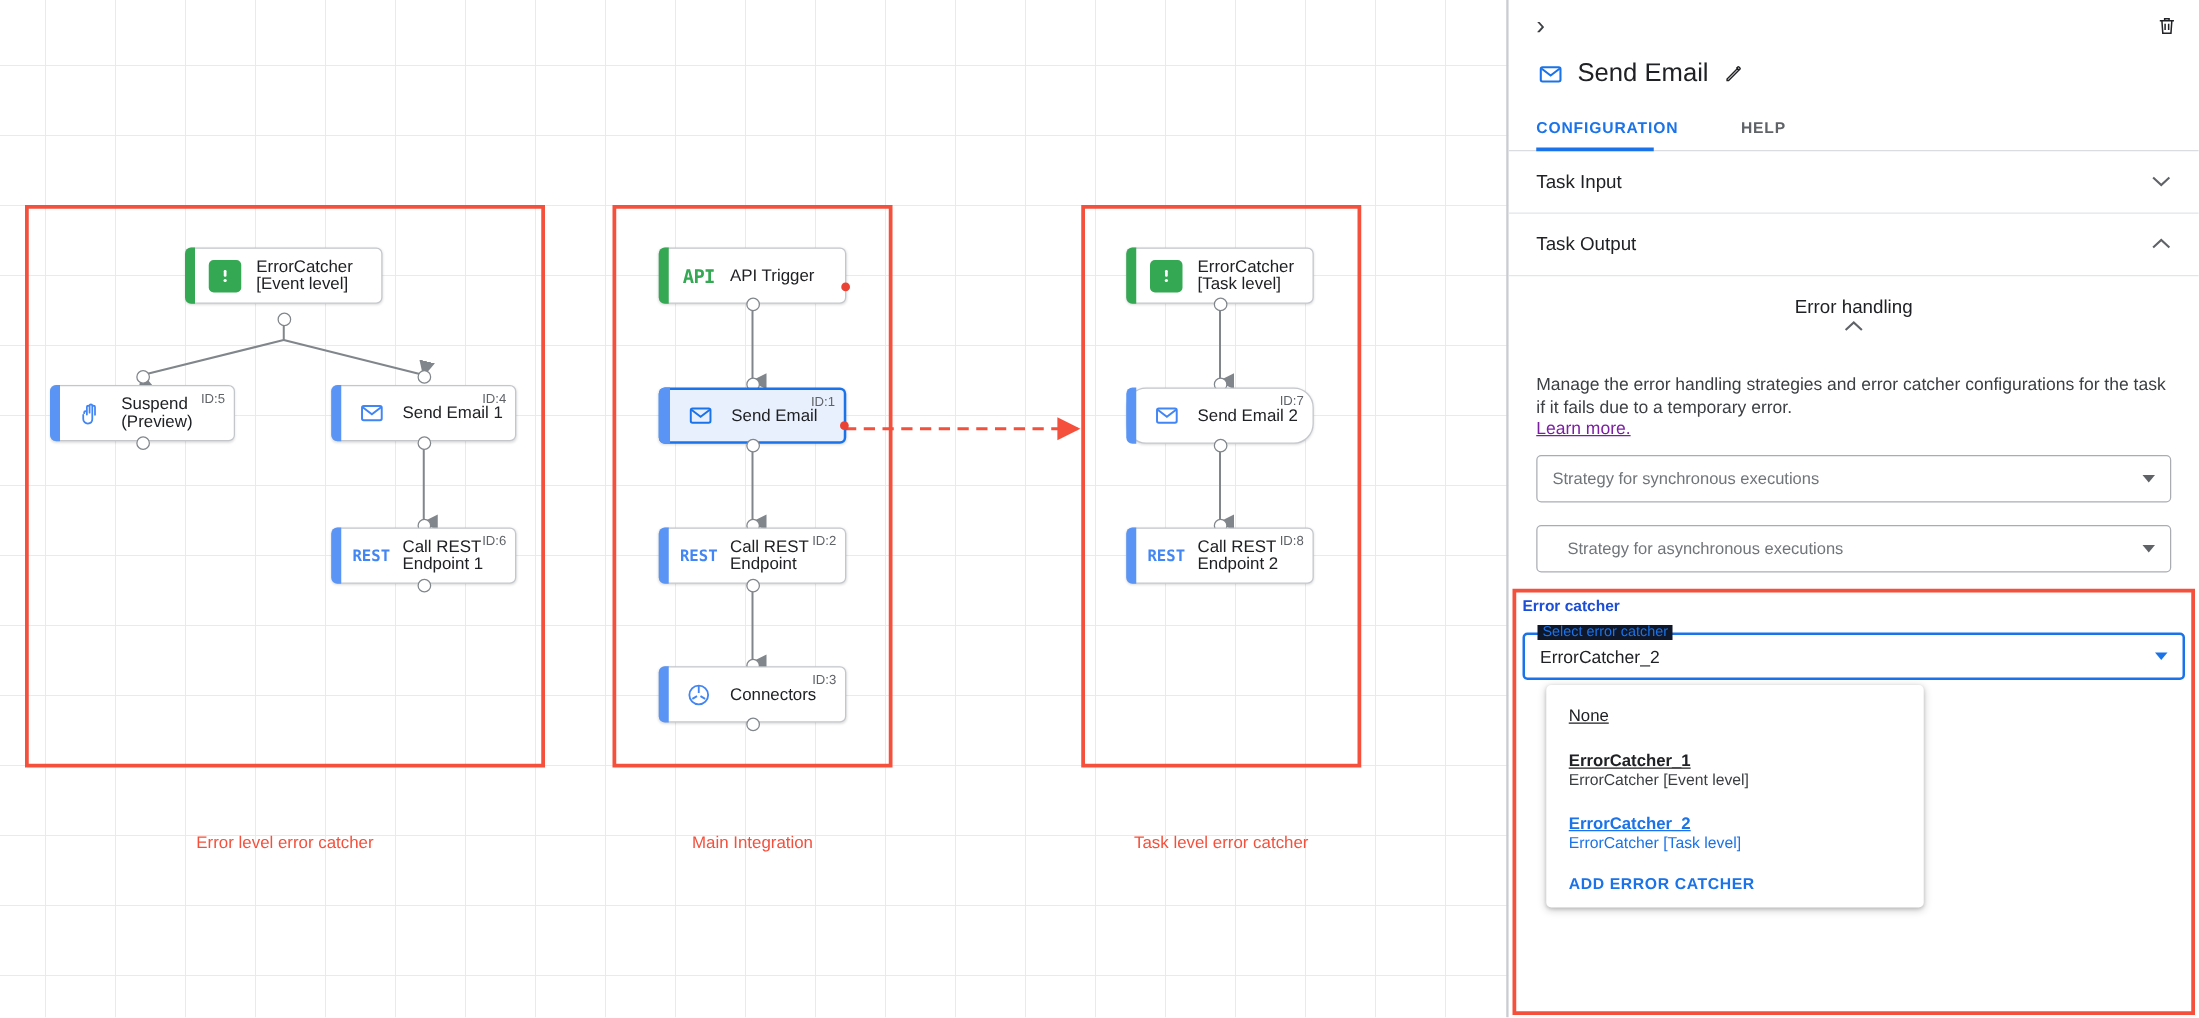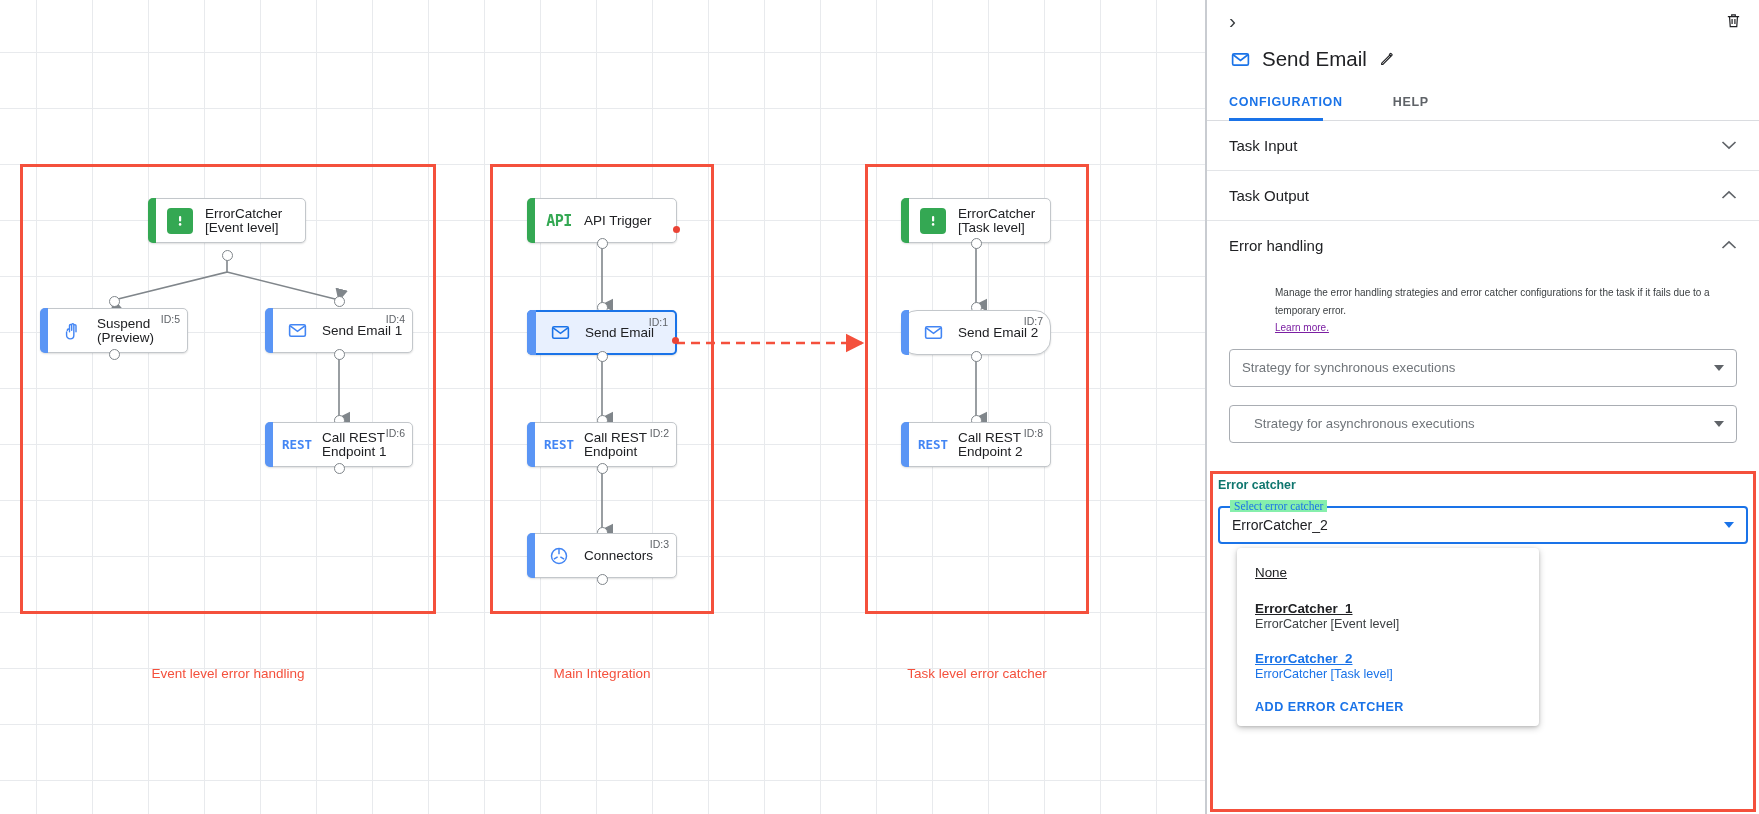--- a/index.html
+++ b/index.html
@@ -149,21 +149,21 @@
   .section-row {
     display:flex; align-items:center; justify-content:space-between;
     padding: 16px 22px; border-bottom: 1px solid #e3e5e8;
     cursor: pointer;
   }
   .section-row .s-title { font-size: 15px; color: #202124; font-weight: 500; }
   .chev { color:#5f6368; font-size:13px; }
 
   .err-body { padding: 0 22px 0 22px; }
   .err-desc {
-    font-size: 10px; color: #3c4043; line-height: 17.5px; margin-top: 14px; margin-left: 46px;
+    font-size: 14px; color: #3c4043; line-height: 17.5px; margin-top: 14px;
   }
   .learn { color:#7b1fa2; text-decoration: underline; cursor:pointer; }
   .field-label { font-size: 12.4px; color:#202124; font-weight:bold; margin-top: 20px; }
 
   .select-box {
     margin-top: 12px; height: 38px;
     border: 1px solid #a9adb3; border-radius: 4px;
     display:flex; align-items:center; padding: 0 12px;
     font-size: 13.2px; color:#70757a; cursor: pointer; position:relative;
     background:#fff;
@@ -175,31 +175,31 @@
   }
 
   
   #errorcatcher-block {
     position: absolute; left: 1210px; top: 471px;
     width: 546px; height: 341px;
     border: 3px solid #f4503c;
     pointer-events:none;
   }
   .ec-area { position:absolute; left: 1218px; top: 478px; width: 530px; }
-  .ec-label { font-size:12.4px; color:#0f766e; font-weight:bold; }
+  .ec-label { font-size:12.4px; color:#1d4ed8; font-weight:bold; }
 
   .ec-select {
     position: relative; margin-top: 14px;
     height: 38px; border: 2px solid #1a73e8; border-radius: 4px;
     display:flex; align-items:center; padding: 0 12px;
     font-size: 14px; color:#202124; background:#fff; cursor:pointer;
   }
   .ec-float-label {
-    position:absolute; left: 10px; top: -8px; background:#86efac;
-    padding: 0 4px; font-size: 11.5px; color:#1a73e8;font-family:Liberation Serif, serif;
+    position:absolute; left: 10px; top: -8px; background:#0f172a;
+    padding: 0 4px; font-size: 11.5px; color:#1a73e8;
   }
   .ec-select .caret {
     position:absolute; right:12px; top:50%; transform:translateY(-50%);
     width:0;height:0;border-left:5px solid transparent;border-right:5px solid transparent;
     border-top:6px solid #1a73e8;
   }
 
   .dropdown {
     position:absolute; left: 1237px; top: 548px; width: 302px;
     background:#fff; border-radius: 4px;
@@ -246,21 +246,21 @@
       <path d="M976,242 L976,305" stroke="#80868b" stroke-width="1.6" fill="none" marker-end="url(#arw)"></path>
       <path d="M976,354 L976,418" stroke="#80868b" stroke-width="1.6" fill="none" marker-end="url(#arw)"></path>
 
       <path d="M676,343 L862,343" stroke="#f4503c" stroke-width="2.3" fill="none" stroke-dasharray="9,6" marker-end="url(#arwred)"></path>
     </svg>
 
     <div class="group-box" style="left:20px; top:164px; width:416px; height:450px;"></div>
     <div class="group-box" style="left:490px; top:164px; width:224px; height:450px;"></div>
     <div class="group-box" style="left:865px; top:164px; width:224px; height:450px;"></div>
 
-    <div class="group-caption" style="left:20px; top:666px; width:416px;">Event level error handling</div>
+    <div class="group-caption" style="left:20px; top:666px; width:416px;">Error level error catcher</div>
     <div class="group-caption" style="left:490px; top:666px; width:224px;">Main Integration</div>
     <div class="group-caption" style="left:865px; top:666px; width:224px;">Task level error catcher</div>
 
     <div class="node green" style="left:148px; top:198px; width:158px;">
       <span class="accent"></span>
       <span class="ic">
         <span class="ic-sq green">
           <svg width="14" height="14" viewBox="0 0 14 14">
               <rect x="6" y="2" width="2.2" height="5.4" rx="1" fill="#fff"></rect>
               <circle cx="7.1" cy="10.4" r="1.3" fill="#fff"></circle>
@@ -447,21 +447,21 @@
 
     <div class="section-row">
       <span class="s-title">Task Output</span>
       <span class="chev">
         <svg width="16" height="10" viewBox="0 0 16 10" fill="none" stroke="#5f6368" stroke-width="1.7">
             <path d="M1.5 8l6.5-6 6.5 6"></path>
           </svg>
       </span>
     </div>
 
-    <div class="section-row" style="border-bottom:none;">
+    <div class="section-row" style="border-bottom:none;flex-direction:column;">
       <span class="s-title">Error handling</span>
       <span class="chev">
         <svg width="16" height="10" viewBox="0 0 16 10" fill="none" stroke="#5f6368" stroke-width="1.7">
             <path d="M1.5 8l6.5-6 6.5 6"></path>
           </svg>
       </span>
     </div>
 
     <div class="err-body">
       <div class="err-desc">

